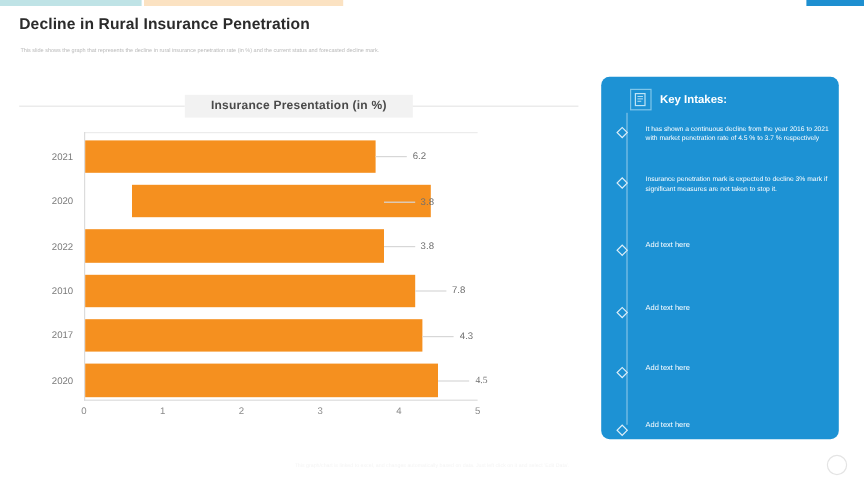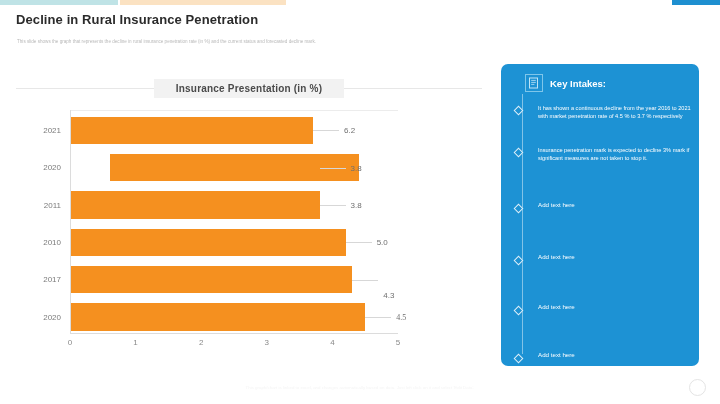--- a/index.html
+++ b/index.html
@@ -279,36 +279,36 @@
             <div class="bar-connector" style="left: 74%; width: 26px;"></div>
             <span class="bar-value" style="left: calc(74% + 31px);">6.2</span>
           </div>
           <div class="bar-row" style="top: 19.6667%; width: 100%; justify-content: center;">
             <span class="ylabel">2020</span>
             <div class="bar" style="width: 76%; background: rgb(245, 144, 31);"></div>
             <div class="bar-connector" style="left: 76%; width: 26px;"></div>
             <span class="bar-value" style="left: calc(76% + 31px);">3.8</span>
           </div>
           <div class="bar-row" style="top: 36.3333%; width: 100%;">
-            <span class="ylabel">2011</span>
+            <span class="ylabel">2022</span>
             <div class="bar" style="width: 76%; background: rgb(245, 144, 31);"></div>
             <div class="bar-connector" style="left: 76%; width: 26px;"></div>
             <span class="bar-value" style="left: calc(76% + 31px);">3.8</span>
           </div>
           <div class="bar-row" style="top: 53%; width: 100%;">
             <span class="ylabel">2010</span>
             <div class="bar" style="width: 84%; background: rgb(245, 144, 31);"></div>
             <div class="bar-connector" style="left: 84%; width: 26px;"></div>
-            <span class="bar-value" style="left: calc(84% + 31px);">5.0</span>
+            <span class="bar-value" style="left: calc(84% + 31px);">7.8</span>
           </div>
           <div class="bar-row" style="top: 69.6667%; width: 100%;">
             <span class="ylabel">2017</span>
             <div class="bar" style="width: 86%; background: rgb(245, 144, 31);"></div>
             <div class="bar-connector" style="left: 86%; width: 26px;"></div>
-            <span class="bar-value" style="left: calc(86% + 31px); margin-top: 15px;">4.3</span>
+            <span class="bar-value" style="left: calc(86% + 31px);">4.3</span>
           </div>
           <div class="bar-row" style="top: 86.3333%; width: 100%;">
             <span class="ylabel">2020</span>
             <div class="bar" style="width: 90%; background: rgb(245, 144, 31);"></div>
             <div class="bar-connector" style="left: 90%; width: 26px;"></div>
             <span class="bar-value" style="left: calc(90% + 31px); font-family: Liberation Serif, serif;">4.5</span>
           </div>
         </div>
       <div class="xticks" id="xticks">
           <span class="xtick" style="left: 0%;">0</span>

